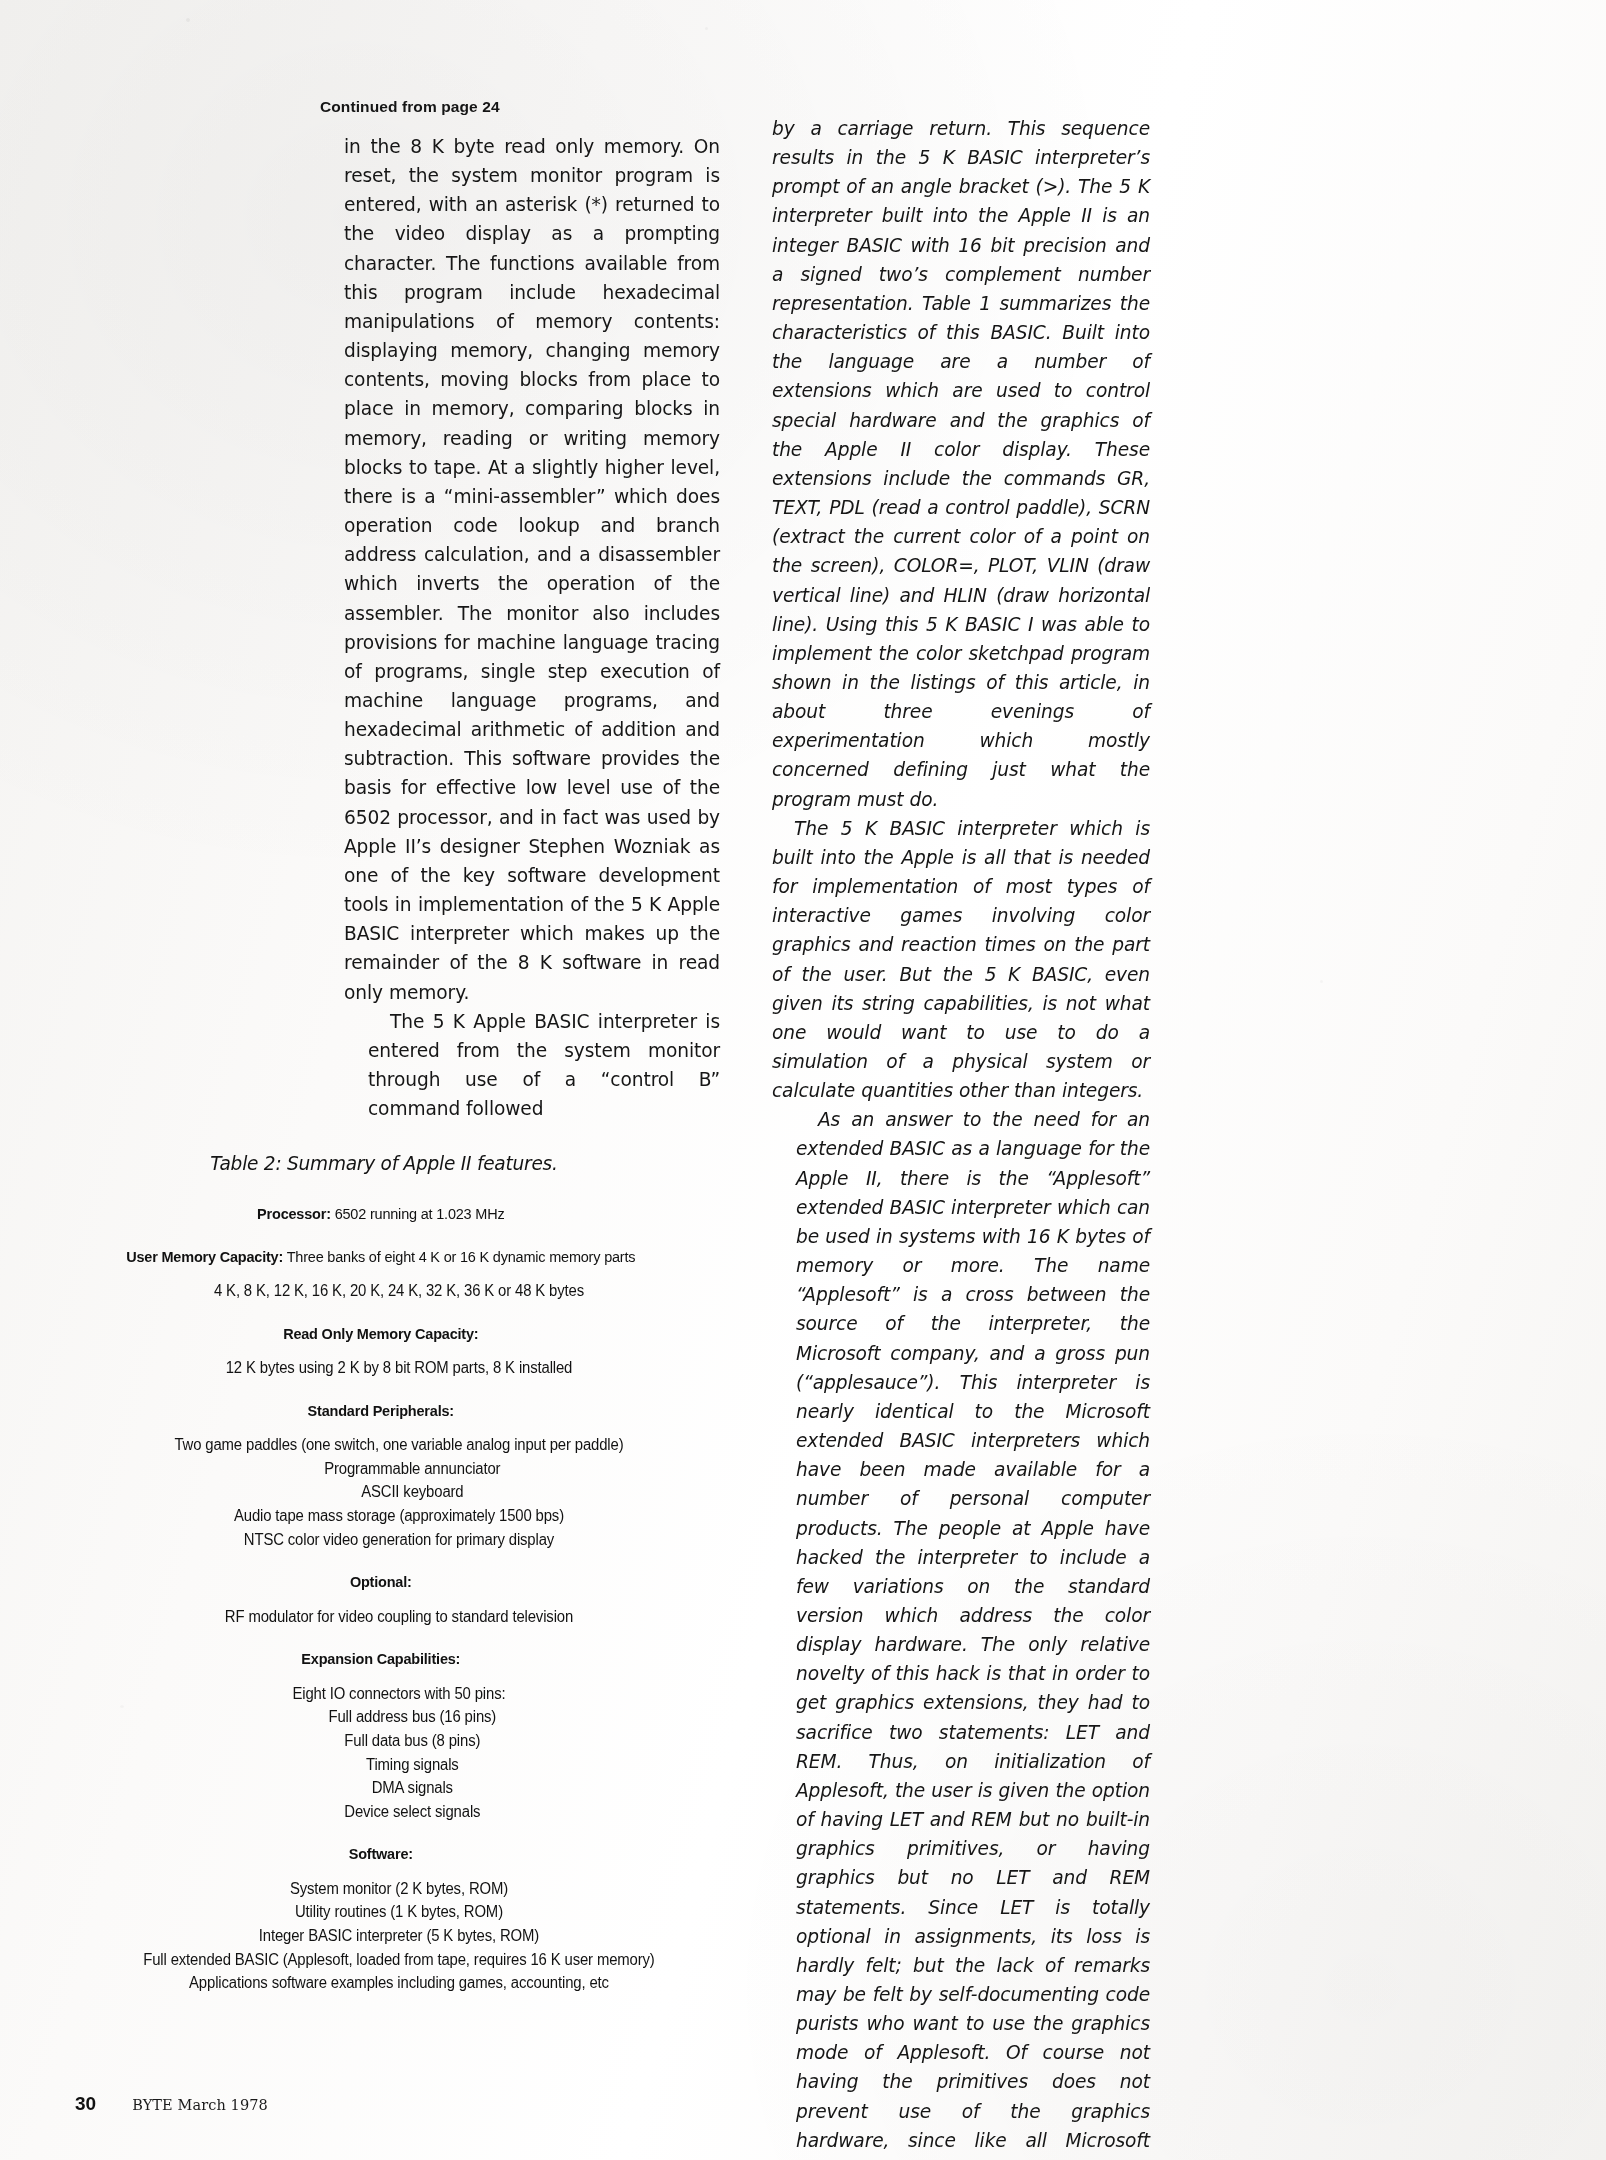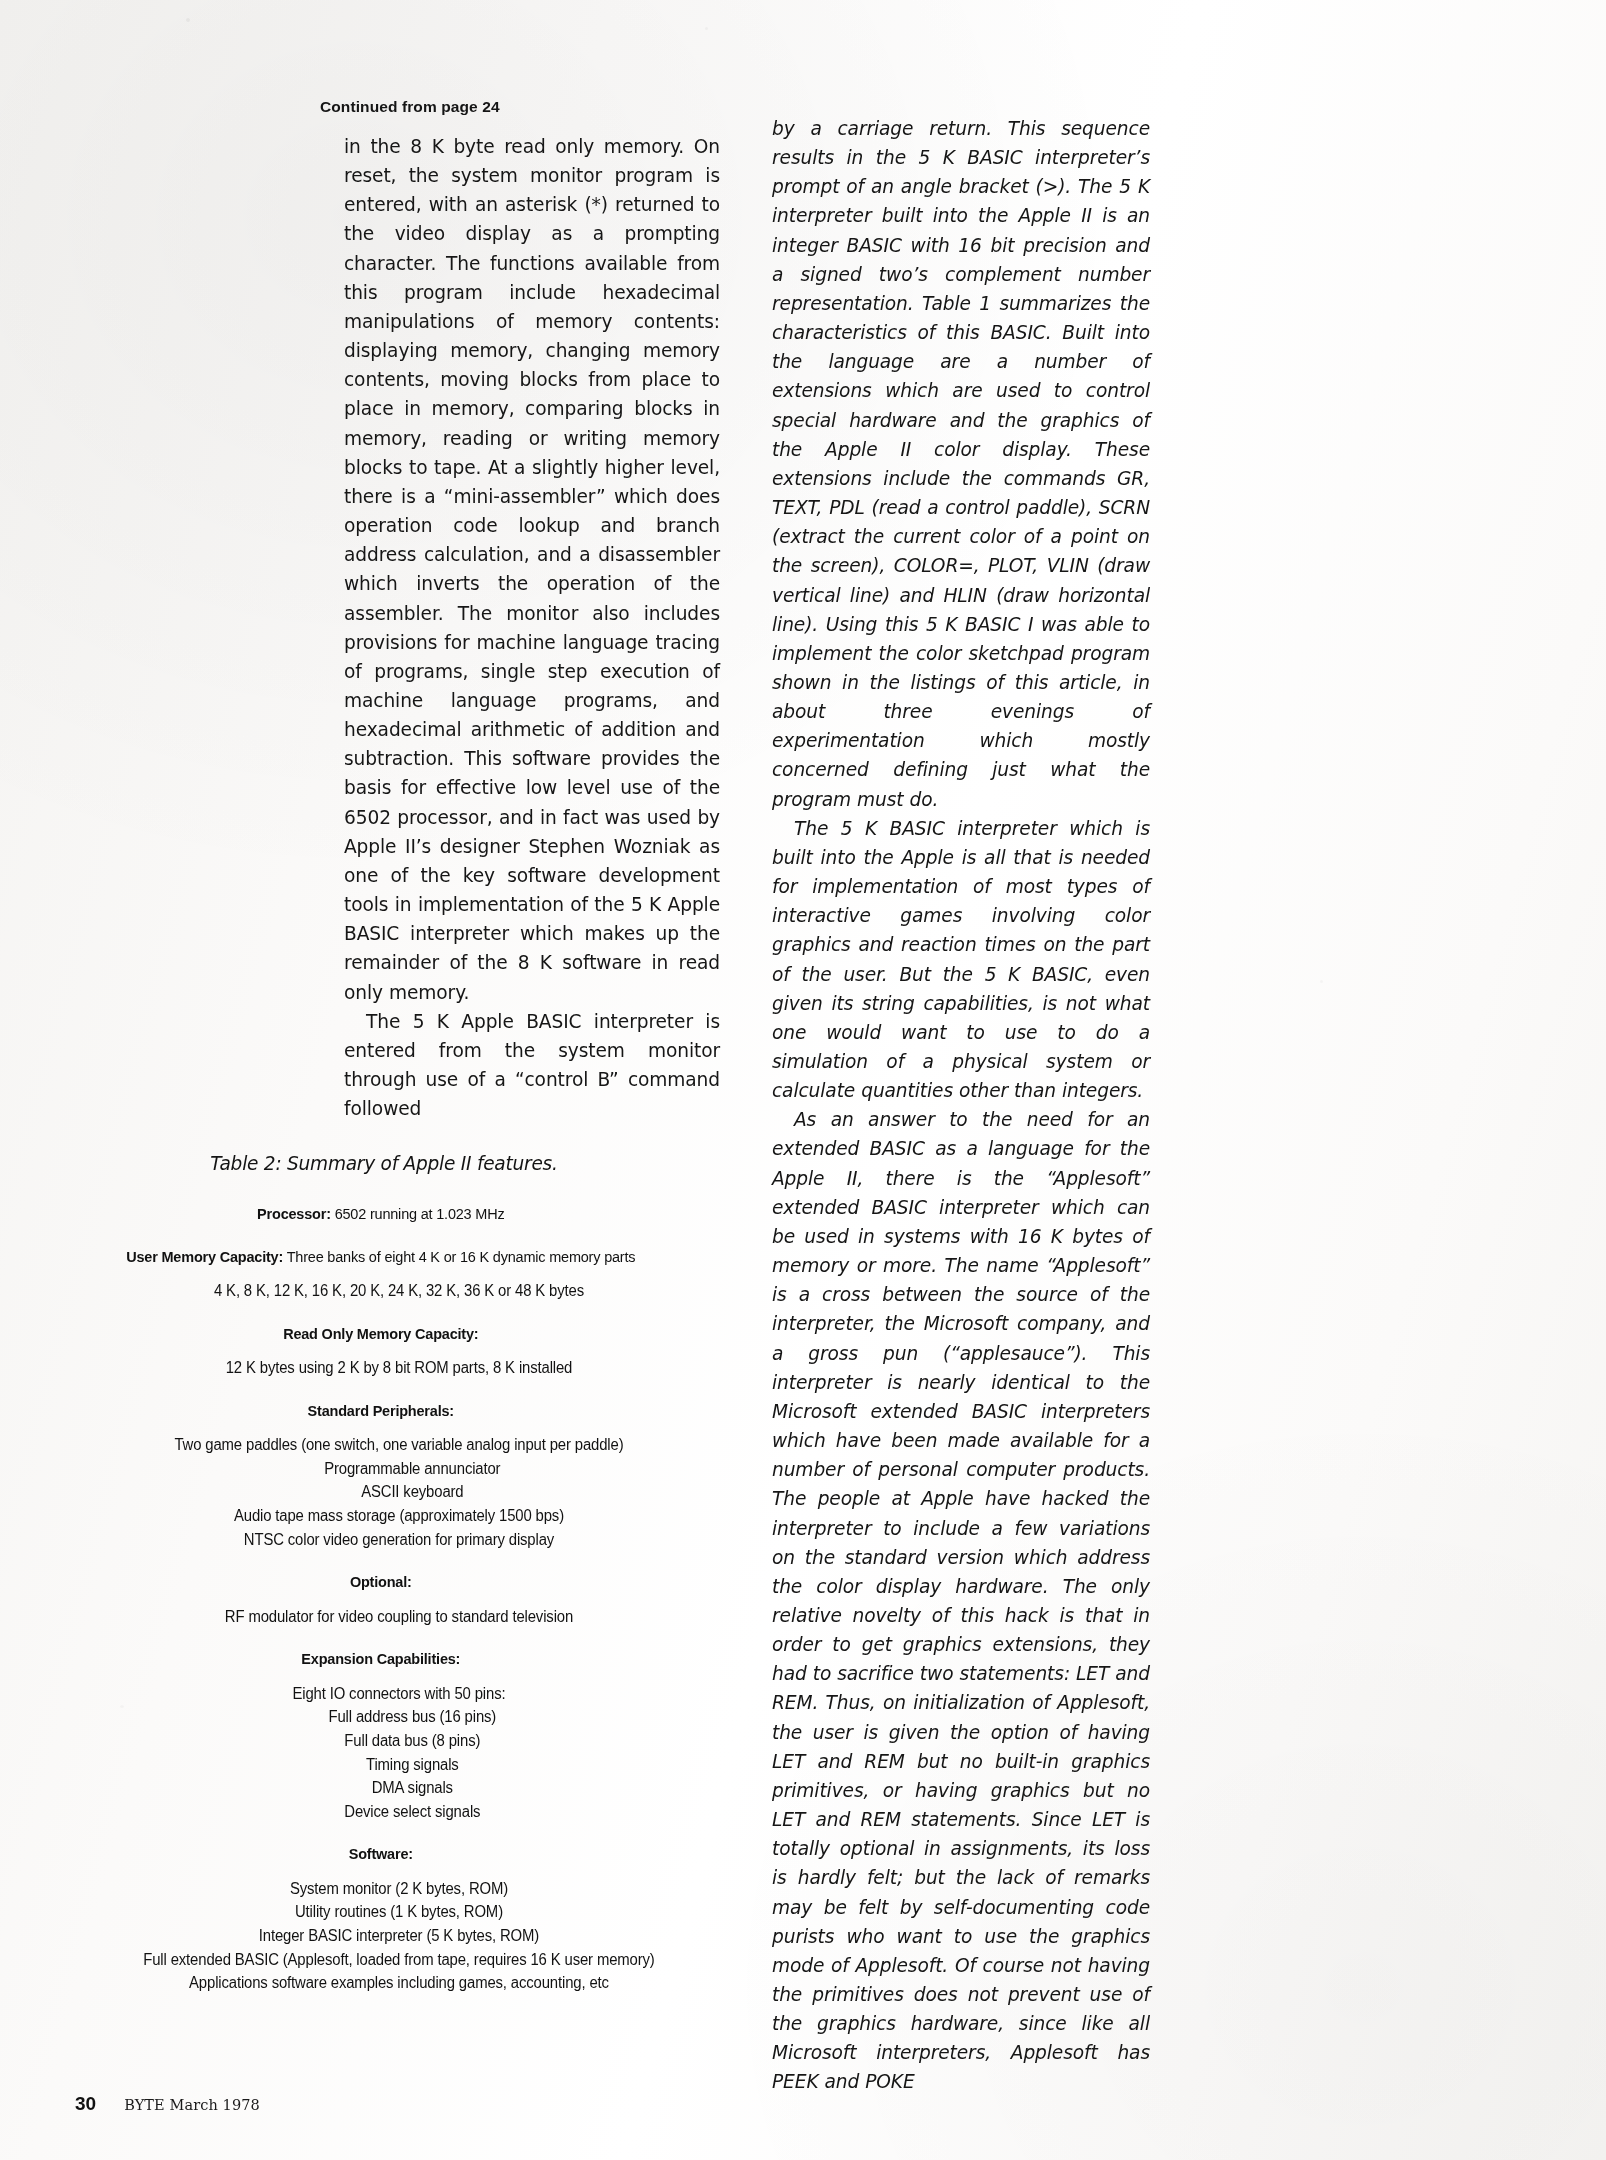--- a/index.html
+++ b/index.html
@@ -51,21 +51,21 @@
     color: #161616;
     font-weight: 400;
     letter-spacing: -0.1px;
     word-spacing: 0.2px;
     -webkit-font-smoothing: none;
   }
   #left-body  { left: 344px; top: 132px; width: 376px; }
   #right-body { left: 772px; top: 114px; width: 378px; font-style: italic; }
   .body-col p { margin: 0; text-indent: 0; }
   .body-col p + p { text-indent: 22px; }
-  .body-col p:last-child { text-align: justify; }
+  .body-col p:last-child { text-align: justify; margin-left: 24px; }
 
   
   #table2 {
     position: absolute;
     left: 80px;
     top: 1152px;
     width: 640px;
     text-align: center;
   }
   .tbl-caption {
@@ -113,21 +113,21 @@
     left: 75px;
     top: 2093px;
     display: flex;
     align-items: baseline;
   }
   #folio {
     font-family: "Liberation Sans", sans-serif;
     font-weight: bold;
     font-size: 19px;
     color: #111;
-    margin-right: 28px;
+    margin-right: 36px;
   }
   #imprint {
     font-family: "DejaVu Serif", serif;
     font-size: 14.5px;
     color: #1a1a1a;
     letter-spacing: 0.1px;
   }
 </style>
 </head>
 <body>

